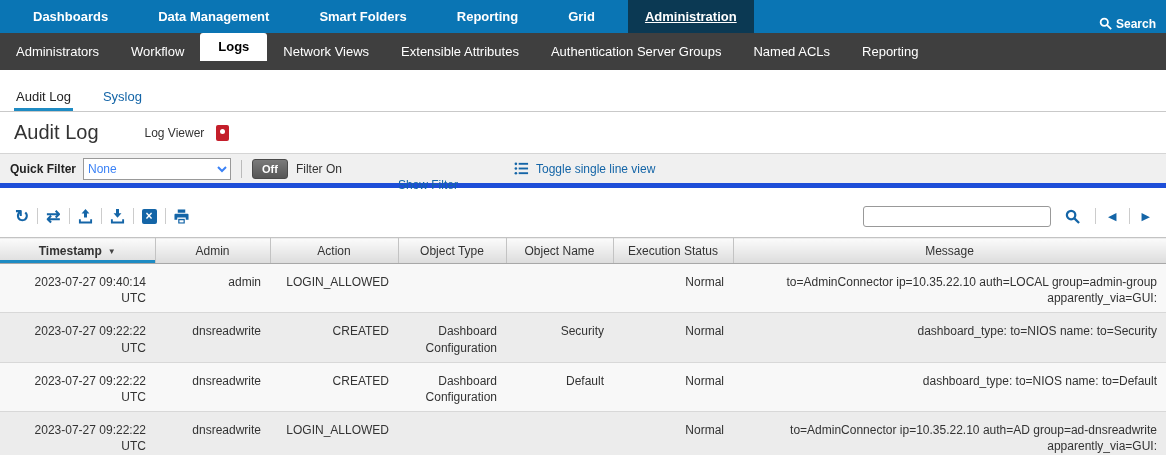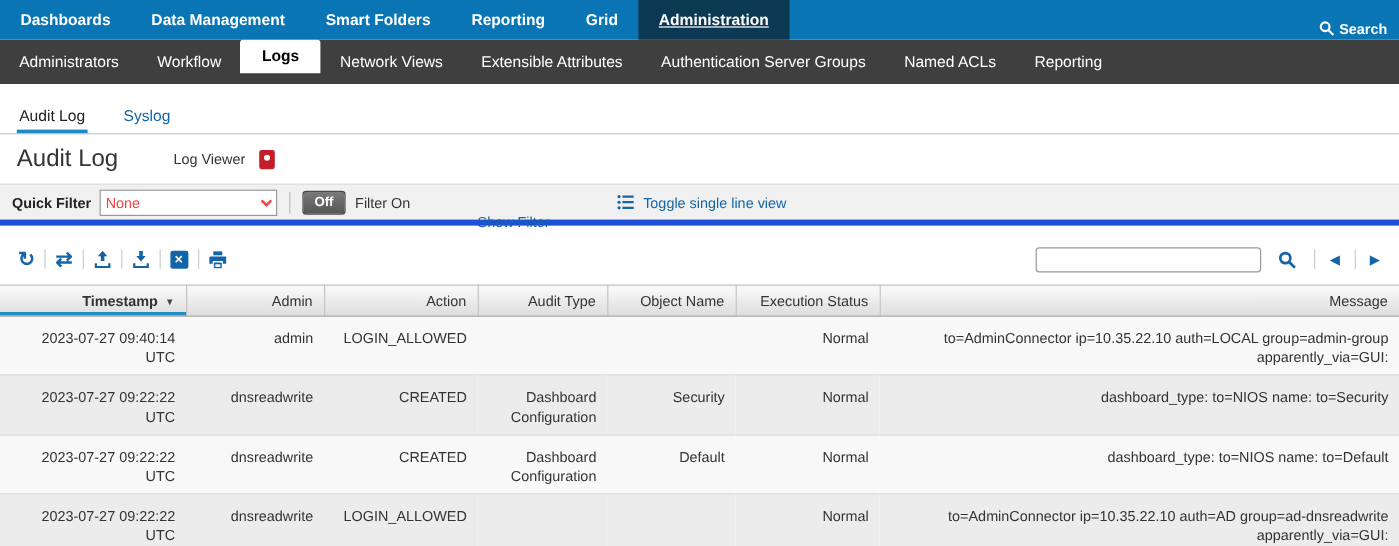--- a/index.html
+++ b/index.html
@@ -5,21 +5,21 @@
   * { box-sizing: border-box; }
   html,body { margin:0; padding:0; }
   body {
     width:1166px; height:455px; overflow:hidden;
     font-family:"Liberation Sans", sans-serif;
     background:#fff; color:#333;
   }
 
   
   .topbar { display:flex; align-items:stretch; background:#0a75b4; height:33px; color:#fff; position:relative; }
-  .topnav-item { padding:0 17px; line-height:33px; font-size:13px; font-weight:bold; cursor:pointer; white-space:nowrap; }
+  .topnav-item { padding:0 17px; line-height:33px; font-size:13px; font-weight:bold; cursor:pointer; white-space:nowrap;margin-left:16px; }
   .topnav-item.active { background:#0b3953;text-decoration:underline; }
   .top-search { position:absolute; right:10px; top:0; height:47px; display:flex; align-items:center; gap:4px; font-size:12px; font-weight:bold; cursor:pointer; }
 
   
   .navbar2 { display:flex; background:#3f3f3f; height:37px; color:#fff; }
   .subnav-item { padding:0 16px; height:37px; line-height:37px; font-size:13px; cursor:pointer; white-space:nowrap; }
   .subnav-item.active { background:#fff; color:#000; font-weight:bold; height:28px; line-height:28px; border-radius:3px 3px 0 0; padding:0 18px; }
 
   
   .tabs-row { display:flex; gap:28px; padding:0 14px; margin-top:13px; height:29px; align-items:flex-end; border-bottom:1px solid #c9c9c9; }
@@ -29,21 +29,21 @@
   
   .title-row { display:flex; align-items:center; height:42px; padding:0 14px; border-bottom:1px solid #d5d5d5; }
   .page-title { font-size:20px; color:#333; font-weight:normal; margin:0; }
   .subtitle { font-size:12px; color:#333; margin-left:46px; }
   .red-badge { margin-left:12px; width:13px; height:16px; background:#c41e2a; border-radius:2px; display:inline-block; position:relative; cursor:pointer; }
   .red-badge::after { content:""; position:absolute; left:4px; top:4px; width:5px; height:5px; background:#fff; border-radius:50%; }
 
   
   .filter-bar { display:flex; align-items:center; background:#f0f0f0; border-bottom:5px solid #1d4ed8; height:34px; padding:0 10px; font-size:12px; }
   .qf-label { font-weight:bold; color:#222; margin-right:7px; }
-  .qf-select { height:22px; width:148px; font-size:12px; border:1px solid #999; background:#fff; color:#ef4444; }
+  .qf-select { height:22px; width:148px; font-size:12px; border:1px solid #999; background:#fff; color:#3b82f6; }
   .vsep { width:1px; height:18px; background:#bbb; margin:0 10px; }
   .off-btn { background:linear-gradient(#7a7a7a,#565656); color:#fff; font-size:11px; font-weight:bold; border:1px solid #4a4a4a; border-radius:3px; padding:3px 9px; cursor:pointer; }
   .filter-on-label { margin-left:8px; color:#333; }
   .link { color:#1465a7; cursor:pointer; text-decoration:none; font-size:12px; }
   .show-filter { margin-left:56px;margin-top:32px; }
   .toggle-group { margin-left:56px; display:flex; align-items:center; gap:7px; cursor:pointer; color:#1465a7; }
 
   
   .toolbar { display:flex; align-items:center; height:36px; margin-top:10px; padding:0 8px; }
   .tool-btn { background:none; border:none; color:#1465a7; cursor:pointer; padding:0 7px; display:flex; align-items:center; font-size:17px; font-weight:bold; line-height:1; }
@@ -51,21 +51,21 @@
   .box-x { display:inline-block; width:15px; height:15px; background:#1465a7; color:#fff; border-radius:2px; font-size:12px; font-weight:bold; line-height:15px; text-align:center; }
   .toolbar-right { margin-left:auto; display:flex; align-items:center; gap:7px; padding-right:4px; }
   .search-input { width:188px; height:21px; border:1px solid #999; border-radius:3px; font-size:12px; padding:0 6px; font-family:"Liberation Sans", sans-serif; }
   .pager-btn { background:none; border:none; color:#1465a7; font-size:11px; cursor:pointer; padding:0 4px; }
 
   
   table.log-table { width:1166px; border-collapse:collapse; table-layout:fixed; font-size:12px; color:#333; margin-top:3px; }
   .log-table thead th {
     background:linear-gradient(#fbfbfb,#dcdcdc);
     border-right:1px solid #c3c3c3; border-top:1px solid #c3c3c3; border-bottom:1px solid #a8a8a8;
-    height:26px; text-align:right; padding:0 9px; font-weight:normal; color:#333; white-space:nowrap; cursor:pointer;
+    height:26px; text-align:center; padding:0 9px; font-weight:normal; color:#333; white-space:nowrap; cursor:pointer;
   }
   .log-table thead th.sorted { font-weight:bold; box-shadow:inset 0 -3px 0 #1e8bc3; }
   .sort-arrow { font-size:8px; color:#444; margin-left:6px; vertical-align:1px; }
   .log-table tbody td { padding:10px 9px 6px; vertical-align:top; height:48px; line-height:1.35;text-align:right; }
   .log-table tbody tr { border-top:1px solid #d8d8d8; cursor:default; }
   .log-table tbody tr:nth-child(odd)  { background:#f8f8f8; }
   .log-table tbody tr:nth-child(even) { background:#ececec; }
 
   svg { display:block; }
 </style>
@@ -207,21 +207,21 @@
       <col style="width:108px">
       <col style="width:107px">
       <col style="width:120px">
       <col style="width:433px">
   </colgroup>
   <thead>
     <tr>
       <th class="sorted"><span>Timestamp</span><span class="sort-arrow">▼</span></th>
       <th>Admin</th>
       <th>Action</th>
-      <th>Audit Type</th>
+      <th>Object Type</th>
       <th>Object Name</th>
       <th>Execution Status</th>
       <th>Message</th>
     </tr>
   </thead>
   <tbody>
     <tr>
       <td>2023-07-27 09:40:14 UTC</td>
       <td>admin</td>
       <td>LOGIN_ALLOWED</td>

